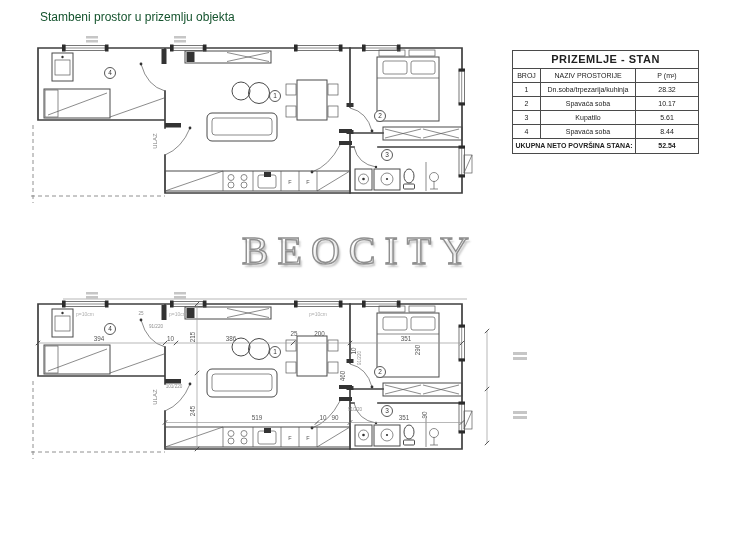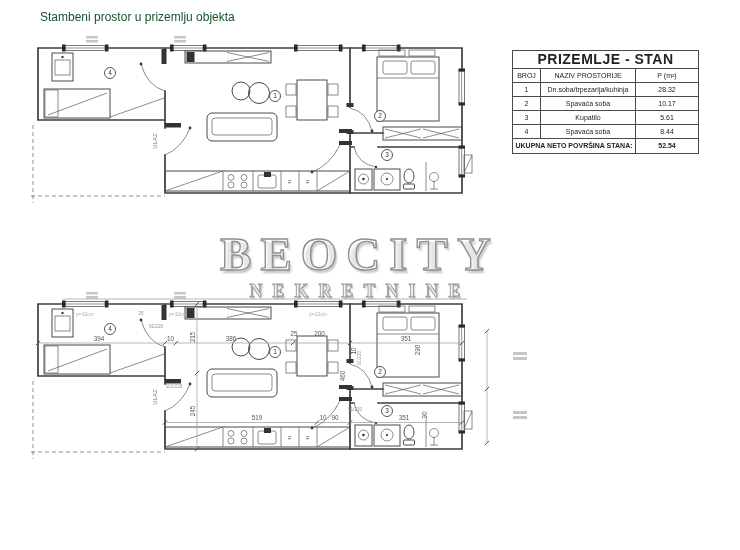--- a/index.html
+++ b/index.html
@@ -25,26 +25,26 @@
   .para{font-size:5px;fill:#aeaeae;text-anchor:middle;font-family:"Liberation Sans",sans-serif;}
   .dimln{stroke:#9a9a9a;stroke-width:0.7;fill:none;}
   .tick{stroke:#444;stroke-width:0.9;}
   .smudge{fill:#c6c6c6;}
 
   
   .area-table{position:absolute;left:512px;top:50px;width:186px;border-collapse:collapse;
               table-layout:fixed;font-size:7px;color:#222;}
   .area-table th,.area-table td{border:1px solid #4a4a4a;padding:0 2px;text-align:center;
               height:13px;line-height:1.05;font-weight:normal;overflow:hidden;white-space:nowrap;}
-  .area-table .t-title th{font-size:14px;font-weight:bold;height:17px;letter-spacing:0.5px;}
+  .area-table .t-title th{font-size:11px;font-weight:bold;height:17px;letter-spacing:0.5px;}
   .area-table .t-total td{font-weight:bold;height:14px;}
 
   
   .watermark{position:absolute;left:150px;top:231px;width:420px;text-align:center;z-index:5;pointer-events:none;}
-  .wm-brand{font-family:"Liberation Serif",serif;font-size:47px;font-weight:bold;letter-spacing:9px;line-height:1;
+  .wm-brand{font-family:"Liberation Serif",serif;font-size:40px;font-weight:normal;letter-spacing:9px;line-height:1;
             color:rgba(255,255,255,0.55);-webkit-text-stroke:1.4px #8f8f8f;
             text-shadow:2px 3px 2px rgba(110,110,110,0.40);}
   .wm-sub{margin-top:3px;font-family:"Liberation Serif",serif;font-size:18px;font-weight:bold;letter-spacing:10px;
           color:rgba(255,255,255,0.50);-webkit-text-stroke:0.9px #9a9a9a;
           text-shadow:1.5px 2px 1.5px rgba(120,120,120,0.35);}
 </style>
 </head>
 <body>
 
 <div class="page">
@@ -289,21 +289,20 @@
         <rect class="smudge" x="478" y="51" width="14" height="3"></rect>
           <rect class="smudge" x="478" y="56" width="14" height="3"></rect>
         <rect class="smudge" x="478" y="110" width="14" height="3"></rect>
           <rect class="smudge" x="478" y="115" width="14" height="3"></rect>
       </g>
     </g>
   </svg>
 
   <div class="watermark">
     <div class="wm-brand">BEOCITY</div>
-    <div class="wm-sub">NEKRETNINE</div>
   </div>
 
   <table class="area-table">
     <colgroup>
         <col style="width:28px">
         <col style="width:95px">
         <col style="width:63px">
       </colgroup>
     <tbody>
         <tr class="t-title">

